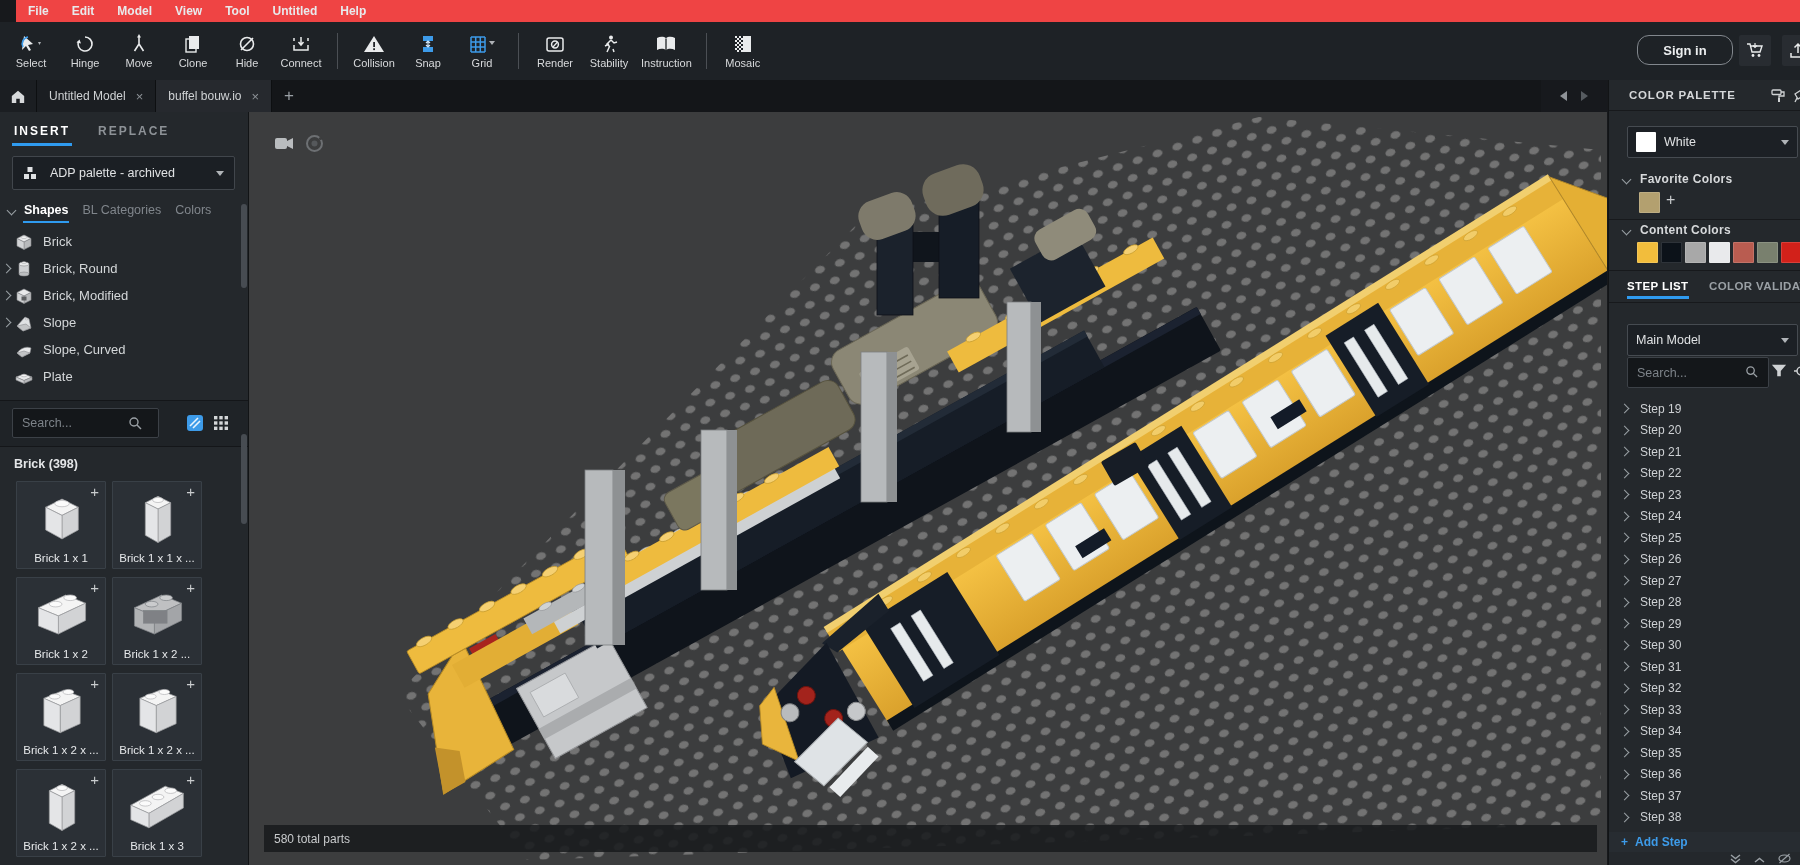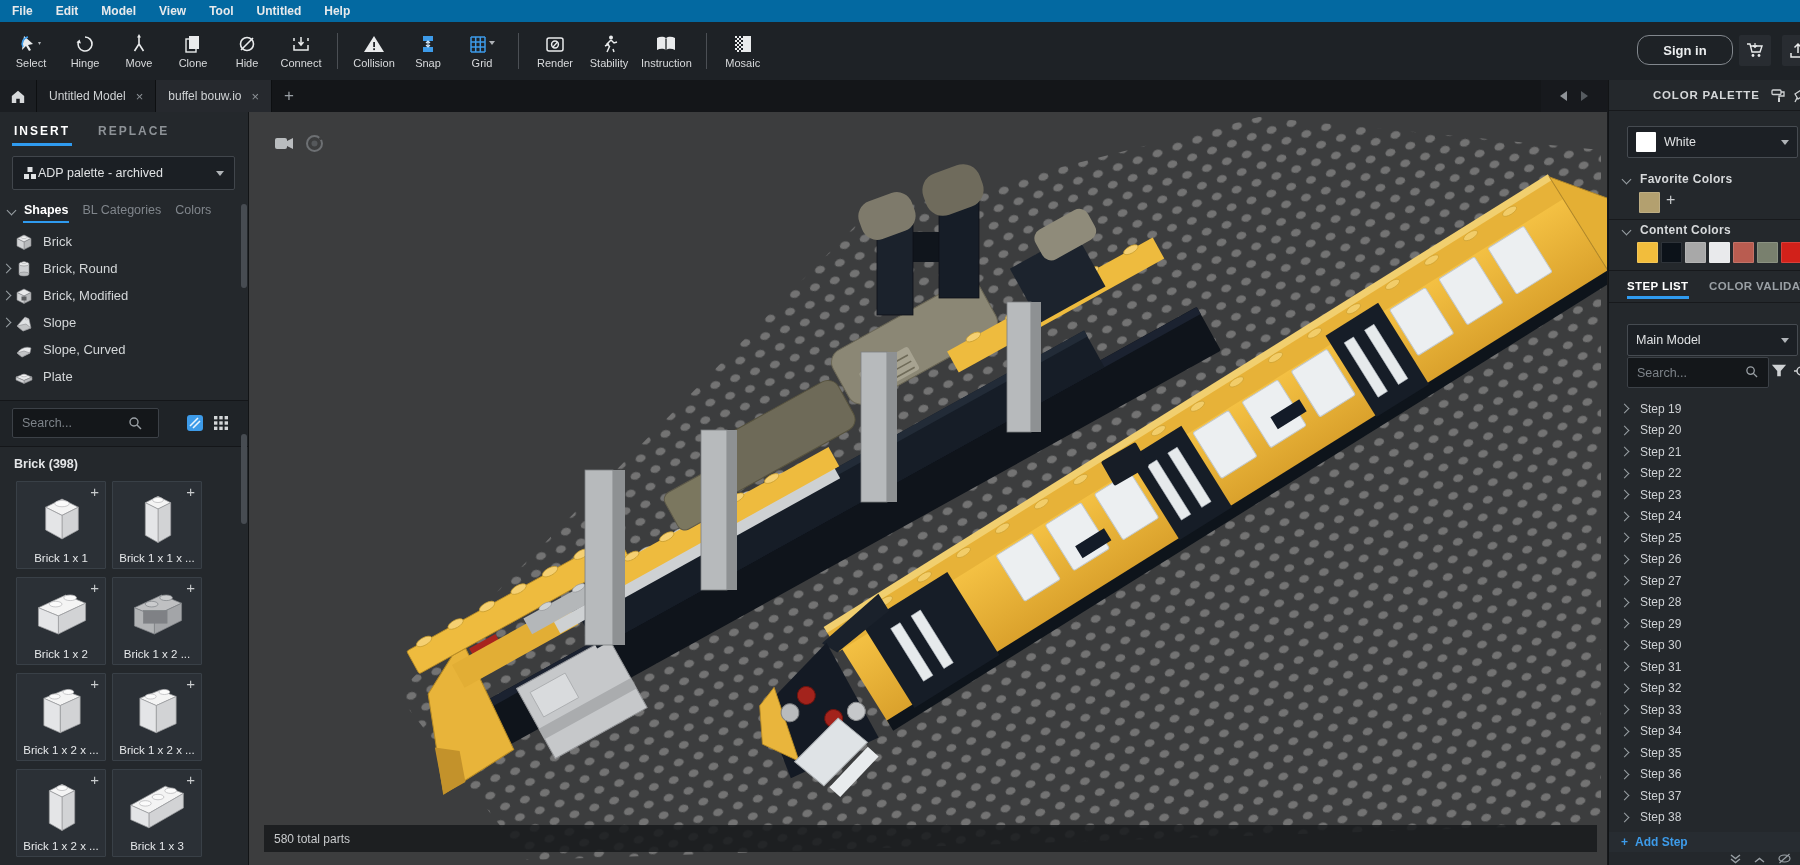--- a/index.html
+++ b/index.html
@@ -1,20 +1,20 @@
 <!DOCTYPE html>
 <html><head>
 <meta charset="utf-8">
 <style>
   html,body{margin:0;padding:0;}
   body{width:1800px;height:865px;position:relative;overflow:hidden;background:#17191c;
        font-family:"Liberation Sans",sans-serif;-webkit-font-smoothing:antialiased;}
   .abs{position:absolute;}
   
-  .menubar{position:absolute;top:0;left:0;right:0;height:22px;background:#0369a1;
+  .menubar{position:absolute;top:0;left:16px;right:0;height:22px;background:#ef4444;
            display:flex;align-items:center;gap:23px;padding-left:12px;z-index:50;}
   .menu-item{color:#e8eaec;font-size:12px;font-weight:bold;cursor:default;}
   
   .toolbar{position:absolute;top:22px;left:0;right:0;height:58px;background:#1e2226;
            display:flex;align-items:center;padding-left:4px;z-index:50;}
   .tool{display:flex;flex-direction:column;align-items:center;justify-content:center;
         min-width:44px;padding:0 5px;gap:3px;}
   .tool .lbl{font-size:11px;color:#d8dadc;white-space:nowrap;}
   .tsep{width:1px;height:36px;background:#4b4f54;margin:0 9px;}
   .signin{position:absolute;top:13px;right:67px;width:96px;height:30px;border:1px solid #82878d;
@@ -38,21 +38,21 @@
   .tri-r{width:0;height:0;border-top:5px solid transparent;border-bottom:5px solid transparent;border-left:7px solid #565b60;}
   
   .left-panel{position:absolute;top:112px;left:0;width:248px;bottom:0;background:#24282c;
               border-right:1px solid #121416;z-index:30;overflow:hidden;}
   .mode-tabs{position:absolute;top:0;left:0;right:0;height:38px;display:flex;align-items:center;}
   .mode-tab{font-size:12px;font-weight:bold;letter-spacing:2px;padding:0 14px;height:100%;
             display:flex;align-items:center;position:relative;color:#8d9297;}
   .mode-tab.active{color:#ffffff;}
   .mode-tab.active:after{content:"";position:absolute;left:12px;right:12px;bottom:4px;height:3px;background:#2f9bf0;}
   .pal-dd{position:absolute;top:44px;left:12px;right:13px;height:32px;background:#1b1f24;
-          border:1px solid #41464c;border-radius:2px;display:flex;align-items:center;padding:0 10px;gap:1px;}
+          border:1px solid #41464c;border-radius:2px;display:flex;align-items:center;padding:0 10px;gap:13px;}
   .pal-dd .txt{color:#e0e2e4;font-size:12.5px;flex:1;}
   .caret{width:0;height:0;border-left:4.5px solid transparent;border-right:4.5px solid transparent;border-top:5px solid #b0b4b8;}
   .cat-tabs{position:absolute;top:84px;left:0;right:0;height:28px;display:flex;align-items:center;gap:0;}
   .cat-tab{font-size:12.5px;color:#80868c;padding:0 7px;position:relative;height:100%;display:flex;align-items:center;}
   .cat-tab.active{color:#ffffff;font-weight:bold;}
   .cat-tab.active:after{content:"";position:absolute;left:6px;right:6px;bottom:1px;height:2px;background:#2f9bf0;}
   .chev{display:inline-block;width:6px;height:6px;border-right:1.6px solid #9aa0a5;border-bottom:1.6px solid #9aa0a5;}
   .chev.down{transform:rotate(45deg);}
   .chev.right{transform:rotate(-45deg);}
   .cat-list{position:absolute;top:116px;left:0;right:8px;height:172px;overflow:hidden;}
@@ -77,21 +77,21 @@
   
   .viewport{position:absolute;top:112px;left:249px;width:1358px;bottom:0;background:#3c3d3e;overflow:hidden;}
   .vp-icons{position:absolute;top:22px;left:26px;display:flex;gap:12px;align-items:center;z-index:5;}
   .statusbar{position:absolute;left:15px;right:10px;top:713px;height:27px;background:rgba(25,27,30,0.88);
              display:flex;align-items:center;padding-left:10px;z-index:6;}
   .statusbar span{color:#c9cbcd;font-size:12px;}
   
   .right-panel{position:absolute;top:80px;left:1608px;width:192px;bottom:0;background:#24282c;
                border-left:1px solid #121416;z-index:40;overflow:hidden;}
   .rp-header{position:absolute;top:0;left:0;right:0;height:30px;display:flex;align-items:center;
-             border-bottom:1px solid #17191c;padding-left:24px;}
+             border-bottom:1px solid #17191c;}
   .rp-header .t{color:#d6d8da;font-size:11.5px;font-weight:bold;letter-spacing:0.8px;margin-left:20px;flex:1;}
   .dd{position:absolute;left:18px;right:3px;height:30px;background:#1c2025;border:1px solid #464b51;
       border-radius:2px;display:flex;align-items:center;padding:0 8px;gap:8px;}
   .dd .txt{color:#e0e2e4;font-size:12.5px;flex:1;}
   .sect-h{position:absolute;left:14px;display:flex;align-items:center;gap:10px;}
   .sect-h .t{color:#d7d9db;font-size:12px;font-weight:bold;letter-spacing:0.3px;}
   .swatch{position:absolute;width:19px;height:19px;border:1px solid rgba(255,255,255,0.14);border-radius:1px;}
   .plus-sm{position:absolute;color:#c9ccce;font-size:16px;}
   .rp-div{position:absolute;left:0;right:0;height:1px;background:#17191c;}
   .rtab{position:absolute;font-size:11.5px;font-weight:bold;letter-spacing:0.4px;color:#9aa0a5;white-space:nowrap;}

